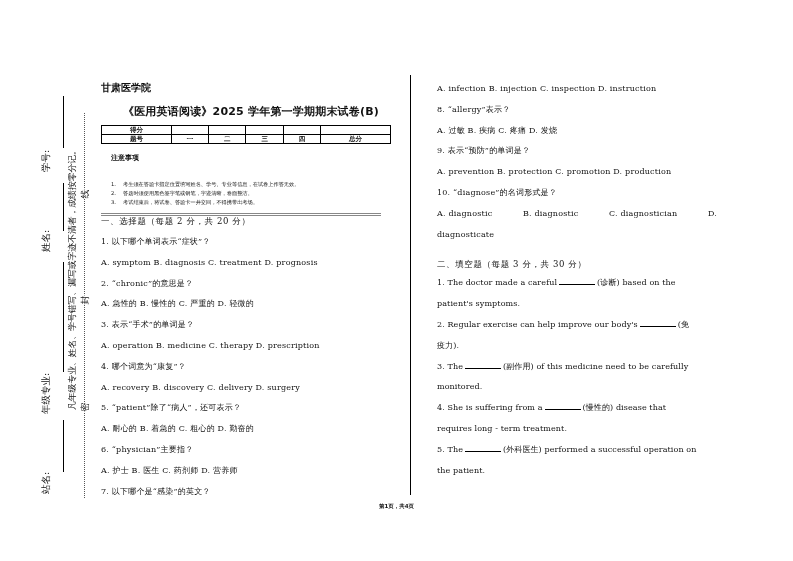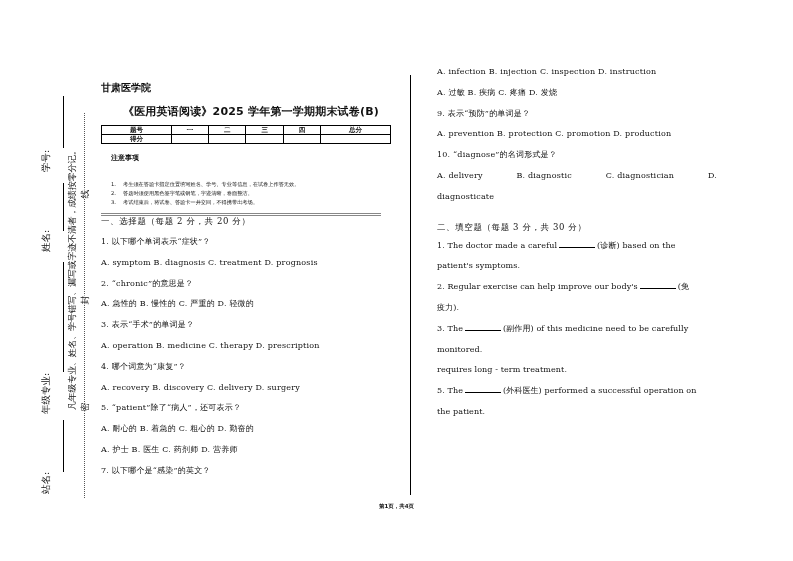--- a/index.html
+++ b/index.html
@@ -10,21 +10,21 @@
   .binding { position: absolute; left: 0; top: 0; width: 100px; height: 561px; }
   .vtext { position: absolute; transform-origin: left top; transform: rotate(-90deg);
            white-space: nowrap; font-size: 9px; }
   .field-label { font-size: 9.5px; }
   .solid-line { position: absolute; width: 0; border-left: 1.3px solid #000; }
   .dot-line { position: absolute; width: 0; border-left: 1px dotted #555; }
   .dot-char { position: absolute; font-size: 9px; transform: rotate(-90deg); background:#fff; line-height: 10px; }
 
   
   .col-left { position: absolute; left: 101px; top: 76px; width: 300px; }
-  .col-right { position: absolute; left: 437px; top: 63px; width: 285px; }
+  .col-right { position: absolute; left: 437px; top: 80px; width: 285px; }
   .divider { position: absolute; left: 410px; top: 75px; height: 420px; width: 0; border-left: 1.5px solid #000; }
 
   .school { text-align: left; font-family: "DejaVu Sans", sans-serif; font-weight: bold; font-size: 10px; margin-top: 5px; }
   .exam-title { text-align: center; font-family: "DejaVu Sans", sans-serif; font-weight: bold; font-size: 11px; margin-top: 9px; letter-spacing: 0.2px; }
 
   table.score { margin-top: 6px; width: 290px; border-collapse: collapse; font-family: "DejaVu Sans", sans-serif; font-size: 6.5px; font-weight: bold; }
   table.score td { border: 1px solid #000; height: 8px; padding: 0; text-align: center; line-height: 8px; }
 
   .notice { margin: 9px 0 0 10px; font-family: "DejaVu Sans", sans-serif; }
   .notice-title { font-size: 7px; font-weight: bold; margin-bottom: 17px; }
@@ -68,34 +68,34 @@
   <div class="dot-char" style="left:80px; top:189px;">线</div>
 </div>
 
 <div class="col-left">
   <div class="school">甘肃医学院</div>
   <div class="exam-title">《医用英语阅读》2025 学年第一学期期末试卷(B)</div>
 
   <table class="score">
     <tbody>
         <tr>
+      <td>得分</td>
+      <td></td>
+      <td></td>
+      <td></td>
+      <td></td>
+      <td></td>
+    </tr>
+    <tr>
       <td>题号</td>
       <td>一</td>
       <td>二</td>
       <td>三</td>
       <td>四</td>
       <td>总分</td>
-    </tr>
-    <tr>
-      <td>得分</td>
-      <td></td>
-      <td></td>
-      <td></td>
-      <td></td>
-      <td></td>
     </tr>
   </tbody>
     </table>
 
   <div class="notice">
     <div class="notice-title">注意事项</div>
     <div class="notice-item"><span class="n">1.</span><span>考生须在答题卡指定位置填写姓名、学号、专业等信息，在试卷上作答无效。</span></div>
     <div class="notice-item"><span class="n">2.</span><span>答题时须使用黑色签字笔或钢笔，字迹清晰，卷面整洁。</span></div>
     <div class="notice-item"><span class="n">3.</span><span>考试结束后，将试卷、答题卡一并交回，不得携带出考场。</span></div>
   </div>
@@ -107,34 +107,36 @@
   <div class="q first">1. 以下哪个单词表示“症状”？</div>
   <div class="q">A. symptom  B. diagnosis  C. treatment  D. prognosis</div>
   <div class="q">2. “chronic”的意思是？</div>
   <div class="q">A. 急性的  B. 慢性的  C. 严重的  D. 轻微的</div>
   <div class="q">3. 表示“手术”的单词是？</div>
   <div class="q">A. operation  B. medicine  C. therapy  D. prescription</div>
   <div class="q">4. 哪个词意为“康复”？</div>
   <div class="q">A. recovery  B. discovery  C. delivery  D. surgery</div>
   <div class="q">5. “patient”除了“病人”，还可表示？</div>
   <div class="q">A. 耐心的  B. 着急的  C. 粗心的  D. 勤奋的</div>
+  <div class="q">6. “physician”主要指？</div>
   <div class="q">A. 护士  B. 医生  C. 药剂师  D. 营养师</div>
   <div class="q">7. 以下哪个是“感染”的英文？</div>
 </div>
 
 <div class="divider"></div>
 
 <div class="col-right r">
   <div class="q" style="margin-top:-1px;">A. infection  B. injection  C. inspection  D. instruction</div>
+  <div class="q">8. “allergy”表示？</div>
   <div class="q">A. 过敏  B. 疾病  C. 疼痛  D. 发烧</div>
   <div class="q">9. 表示“预防”的单词是？</div>
   <div class="q">A. prevention  B. protection  C. promotion  D. production</div>
   <div class="q">10. “diagnose”的名词形式是？</div>
   <div class="q just">
-    <span>A. delivery</span>
+    <span>A. diagnostic</span>
     <span>B. diagnostic</span>
     <span>C. diagnostician</span>
     <span>D.</span>
   </div>
   <div class="q">diagnosticate</div>
 
   <div class="section r2">二、填空题（每题 3 分，共 30 分）</div>
 
   <div class="fill" style="margin-top:2px;">
     <span>1. The doctor made a careful</span><span class="blank"></span><span>(诊断) based on the</span>
@@ -144,20 +146,23 @@
   <div class="fill">
     <span>2. Regular exercise can help improve our body's</span><span class="blank"></span><span>(免</span>
   </div>
   <div class="fill">疫力).</div>
 
   <div class="fill">
     <span>3. The</span><span class="blank"></span><span>(副作用) of this medicine need to be carefully</span>
   </div>
   <div class="fill">monitored.</div>
 
+  <div class="fill">
+    <span>4. She is suffering from a</span><span class="blank"></span><span>(慢性的) disease that</span>
+  </div>
   <div class="fill">requires long - term treatment.</div>
 
   <div class="fill">
     <span>5. The</span><span class="blank"></span><span>(外科医生) performed a successful operation on</span>
   </div>
   <div class="fill">the patient.</div>
 </div>
 
 <div class="footer">第1页，共4页</div>
 

